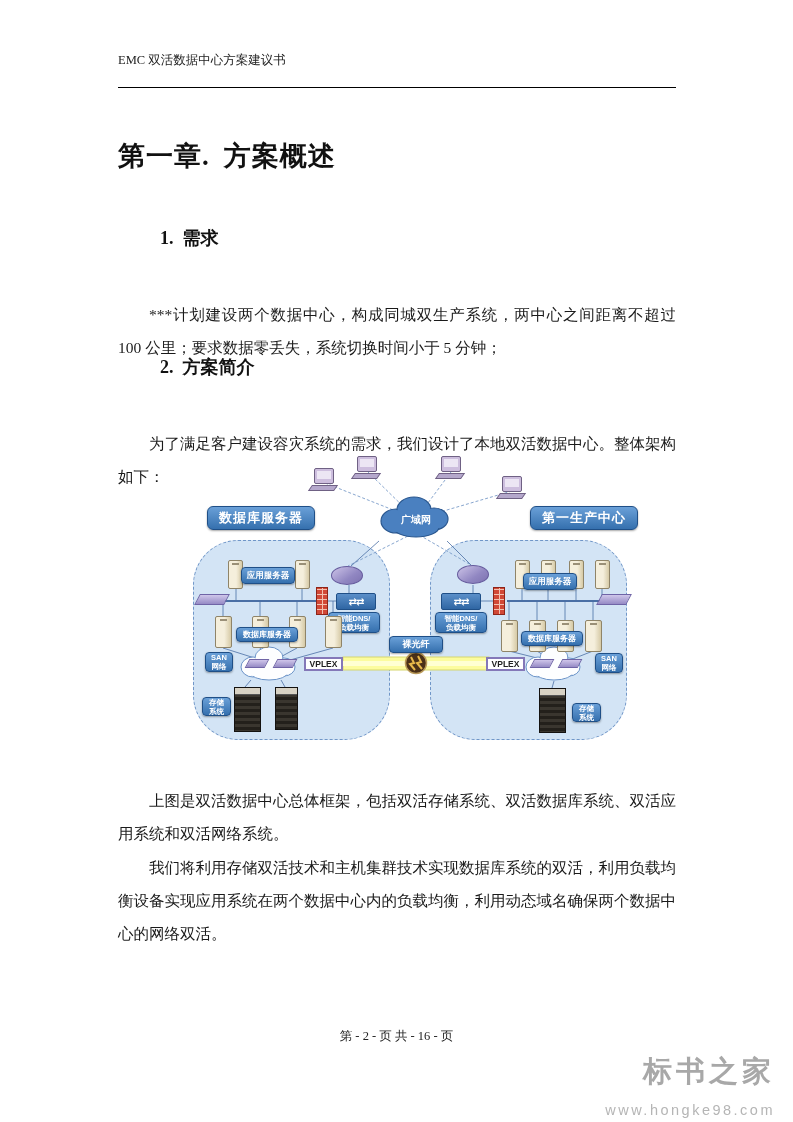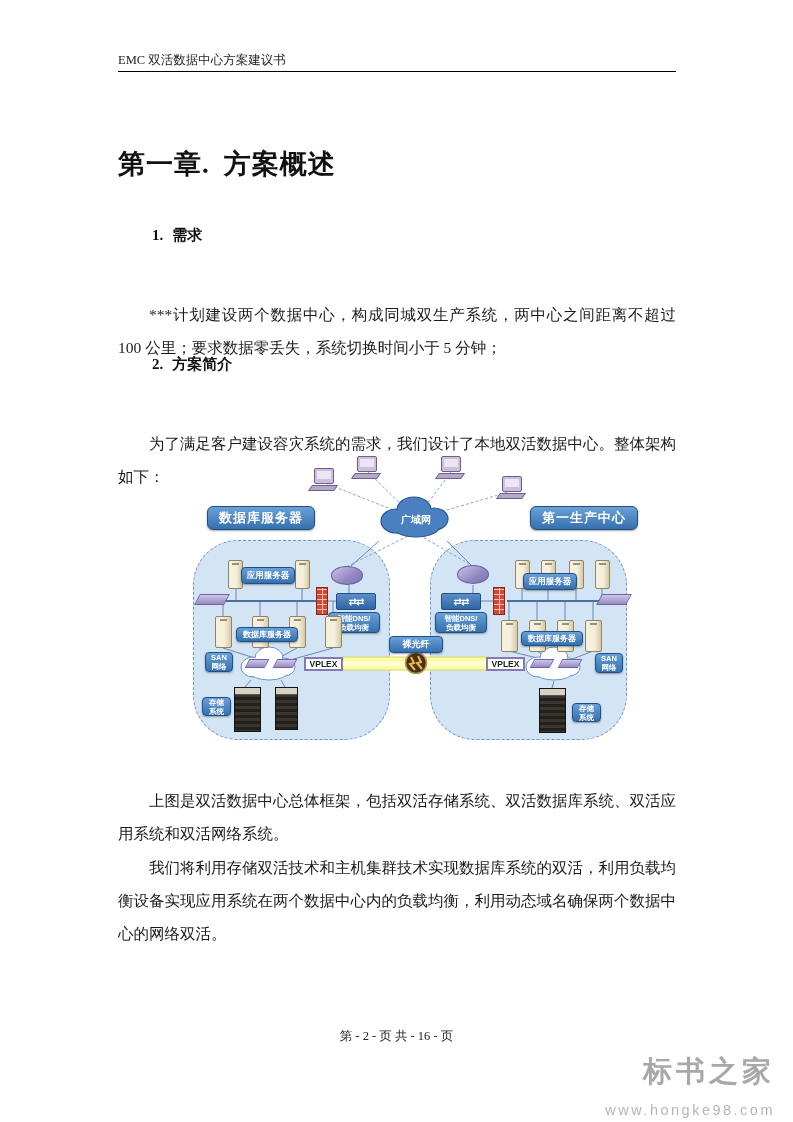--- a/index.html
+++ b/index.html
@@ -1,24 +1,24 @@
 <!DOCTYPE html>
 <html><head>
 <meta charset="utf-8">
 <style>
   html,body{margin:0;padding:0;background:#ffffff;}
   .page{position:relative;width:793px;height:1122px;background:#fff;overflow:hidden;
         font-family:"Liberation Serif","DejaVu Serif",serif;color:#1a1a1a;}
 
   
   .doc-header{position:absolute;left:118px;top:52px;width:558px;font-size:12.5px;
-              color:#222;padding-bottom:2px;border-bottom:1.5px solid #000;}
-  .chapter{position:absolute;left:118px;top:146px;font-size:27px;font-weight:bold;color:#111;letter-spacing:1px;}
+              color:#222;padding-bottom:18px;border-bottom:1.5px solid #000;}
+  .chapter{position:absolute;left:118px;top:138px;font-size:27px;font-weight:bold;color:#111;letter-spacing:1px;}
   .chapter .gap{display:inline-block;width:14px;}
-  .h2{position:absolute;left:152px;font-size:15px;font-weight:bold;color:#111;text-align:right;}
+  .h2{position:absolute;left:160px;font-size:18px;font-weight:bold;color:#111;text-align:right;}
   .h2 .gap{display:inline-block;width:9px;}
   .p{position:absolute;left:118px;width:558px;font-size:15.5px;line-height:33px;
      text-align:justify;text-indent:2em;color:#1a1a1a;margin-top:36px;}
   .footer{position:absolute;left:0;top:1028px;width:793px;text-align:center;font-size:12.5px;color:#222;}
   .watermark{position:absolute;right:18px;top:1052px;text-align:right;
              font-family:"Liberation Sans","DejaVu Sans",sans-serif;}
   .wm-title{font-size:29px;font-weight:bold;color:#a8a8a8;letter-spacing:4px;}
   .wm-url{font-size:14.5px;font-weight:normal;color:#b5b5b5;letter-spacing:2.5px;margin-top:10px;}
 
   

